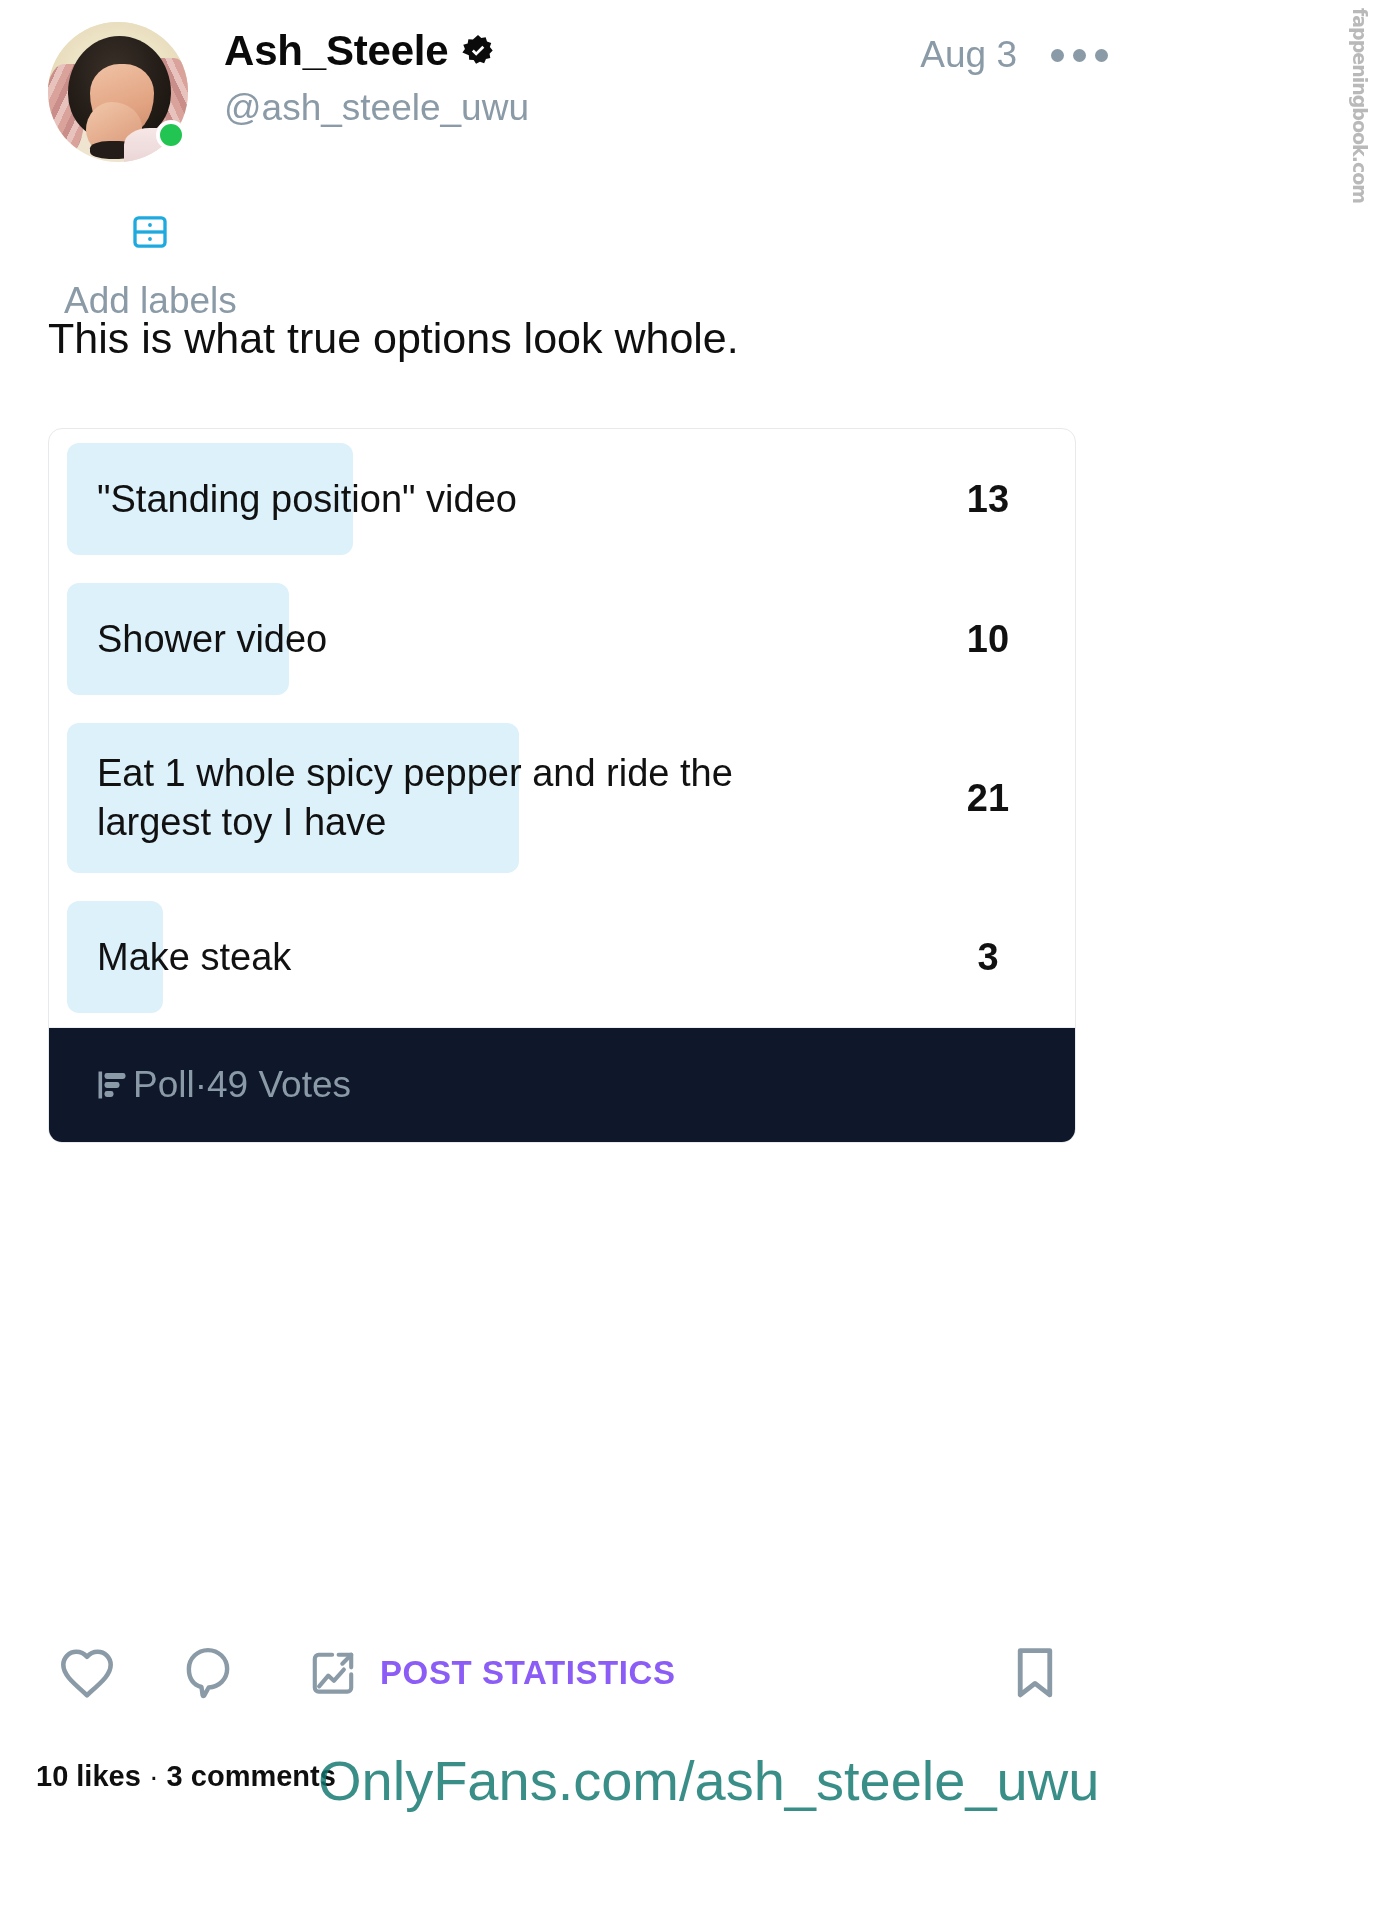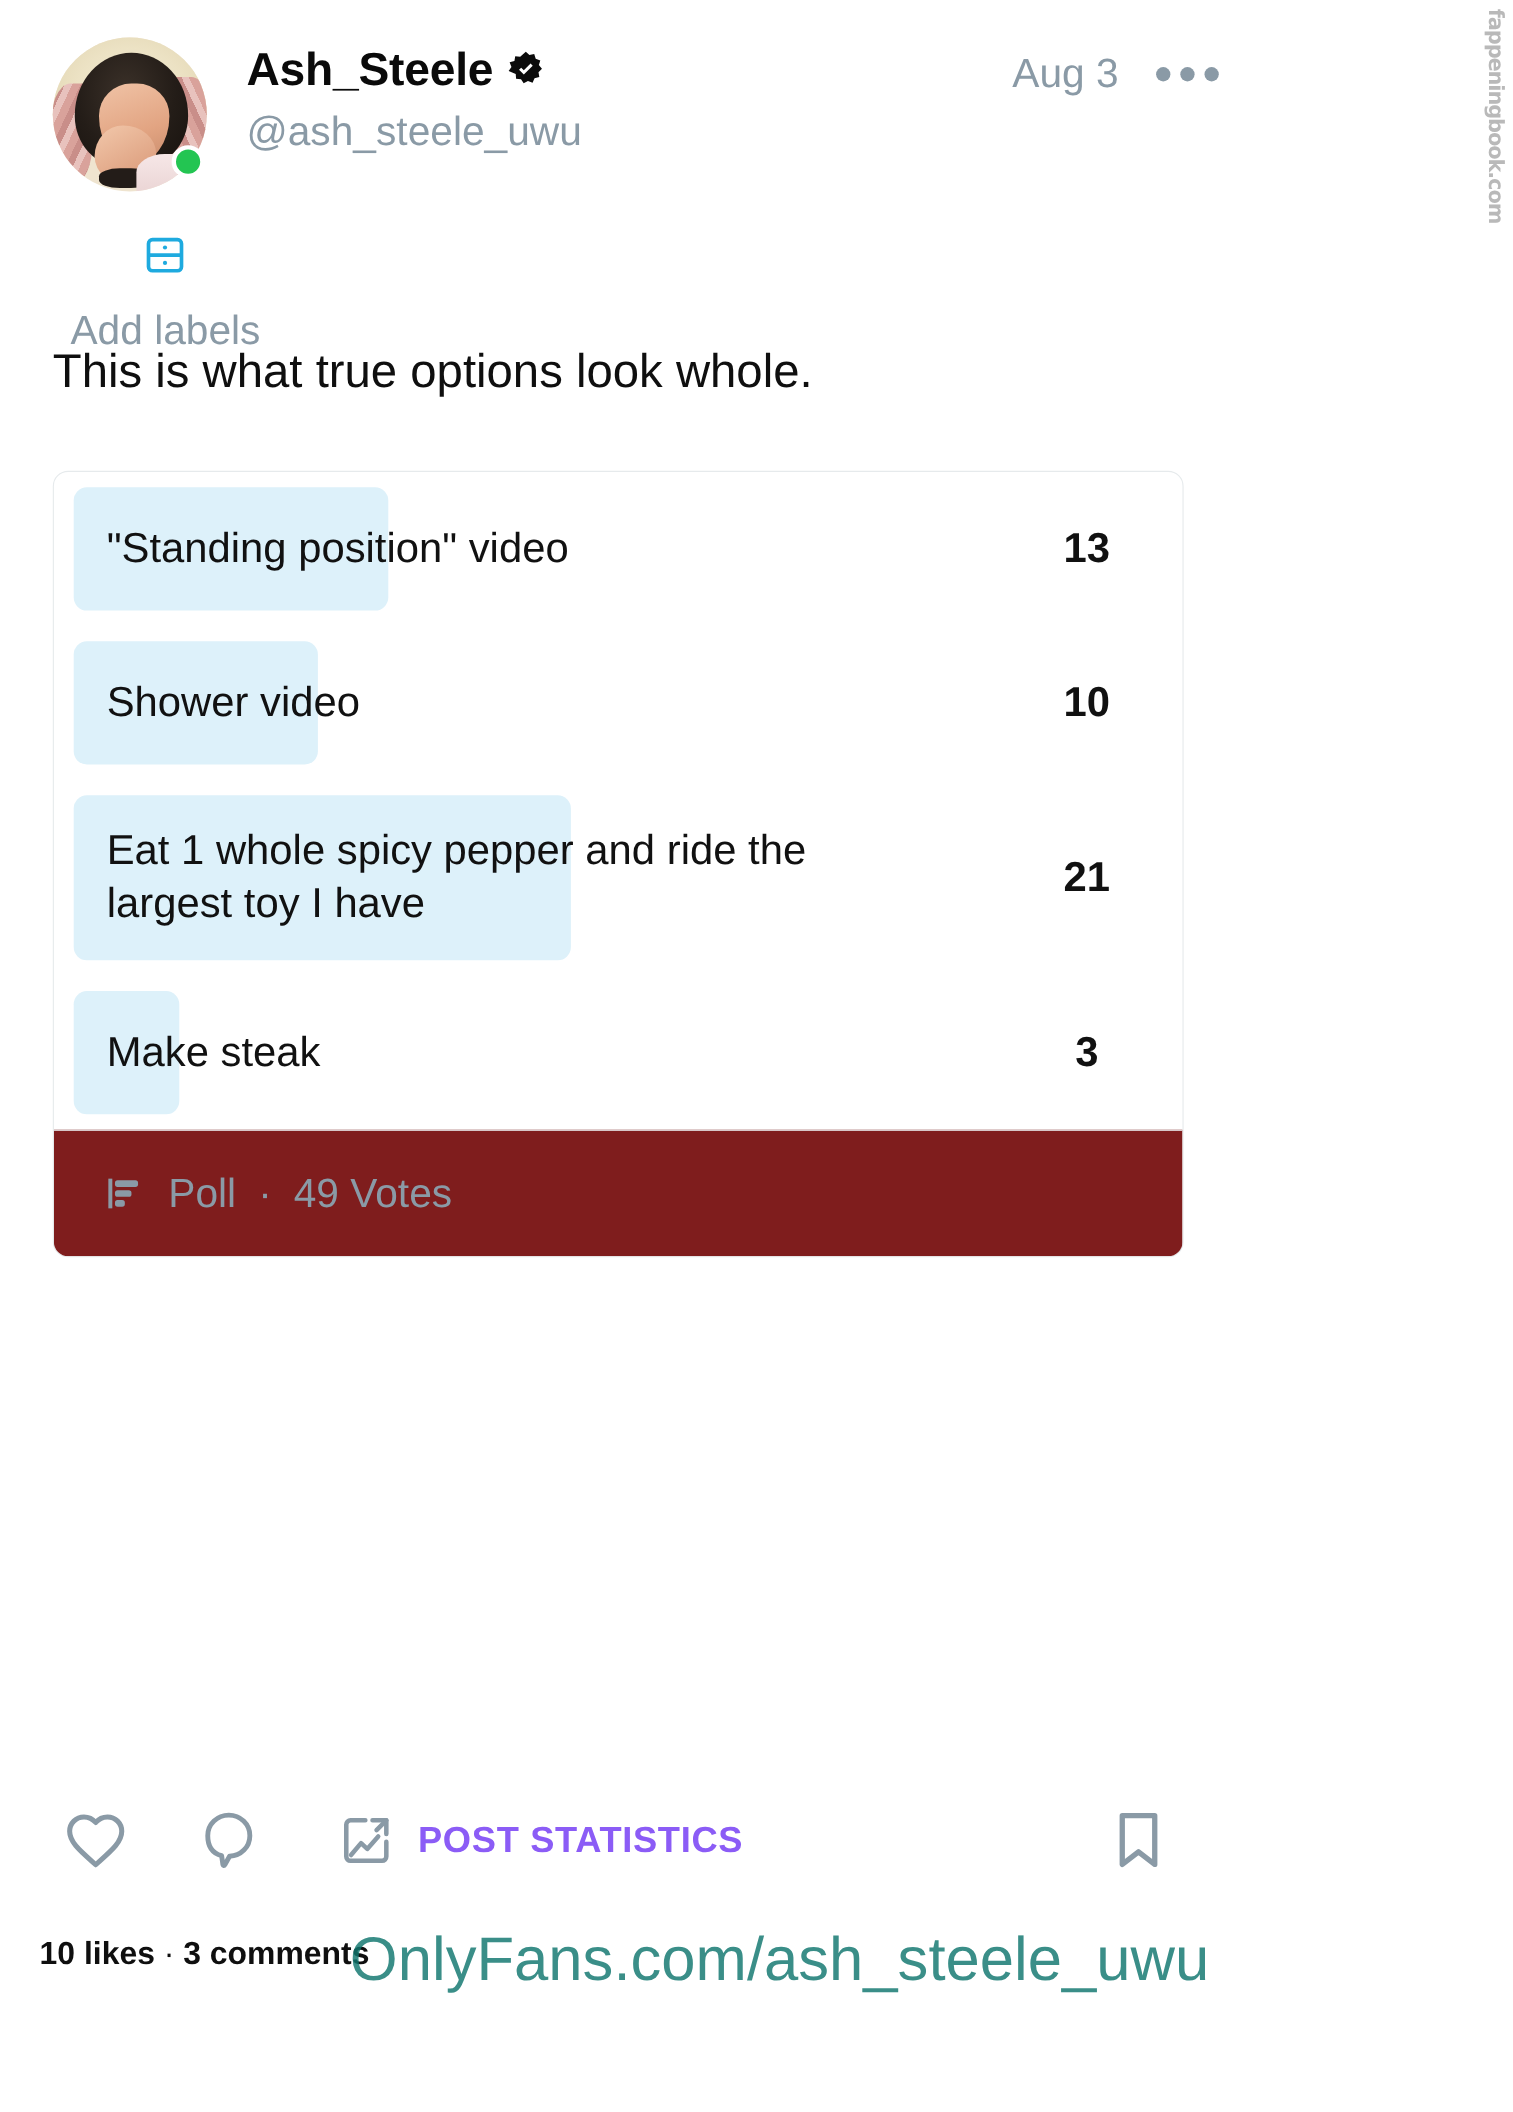--- a/index.html
+++ b/index.html
@@ -6,21 +6,21 @@
   html, body {
     width: 1375px; height: 1920px;
     background: #ffffff;
     font-family: "Liberation Sans", sans-serif;
     overflow: hidden;
   }
   .page { position: relative; width: 1375px; height: 1920px; background:#fff; }
 
   
   .post-header {
-    position: absolute; left: 48px; top: 26px;
+    position: absolute; left: 48px; top: 14px;
     width: 1060px; height: 160px;
   }
   .avatar-wrap {
     position: absolute; left: 0; top: 8px;
     width: 140px; height: 140px;
   }
   .avatar {
     width: 140px; height: 140px; border-radius: 50%;
     overflow: hidden; position: relative;
     background: #efe4cf;
@@ -122,22 +122,22 @@
     font-size: 38px; color: #111; font-weight: 400;
     line-height: 1.28; padding-left: 48px; padding-right: 24px;
     flex: 1;
   }
   .poll-count {
     position: relative; z-index: 2;
     font-size: 38px; font-weight: 700; color: #111;
     width: 150px; text-align: center; padding-right: 24px;
   }
   .poll-footer {
-    display: flex; align-items: center; gap: 20px;
-    background: #7f1d1d;
+    display: flex; align-items: center; 
+    background: #0f172a;
     padding: 36px 0 36px 48px;
     border-top: 1px solid #edf0f2;
   }
   .poll-footer-text { font-size: 37px; color: #8a9aa6; }
   .poll-icon { width: 36px; height: 30px; display:block; }
 
   
   .action-bar {
     position: absolute; left: 48px; top: 1618px;
     width: 1028px; height: 110px;

